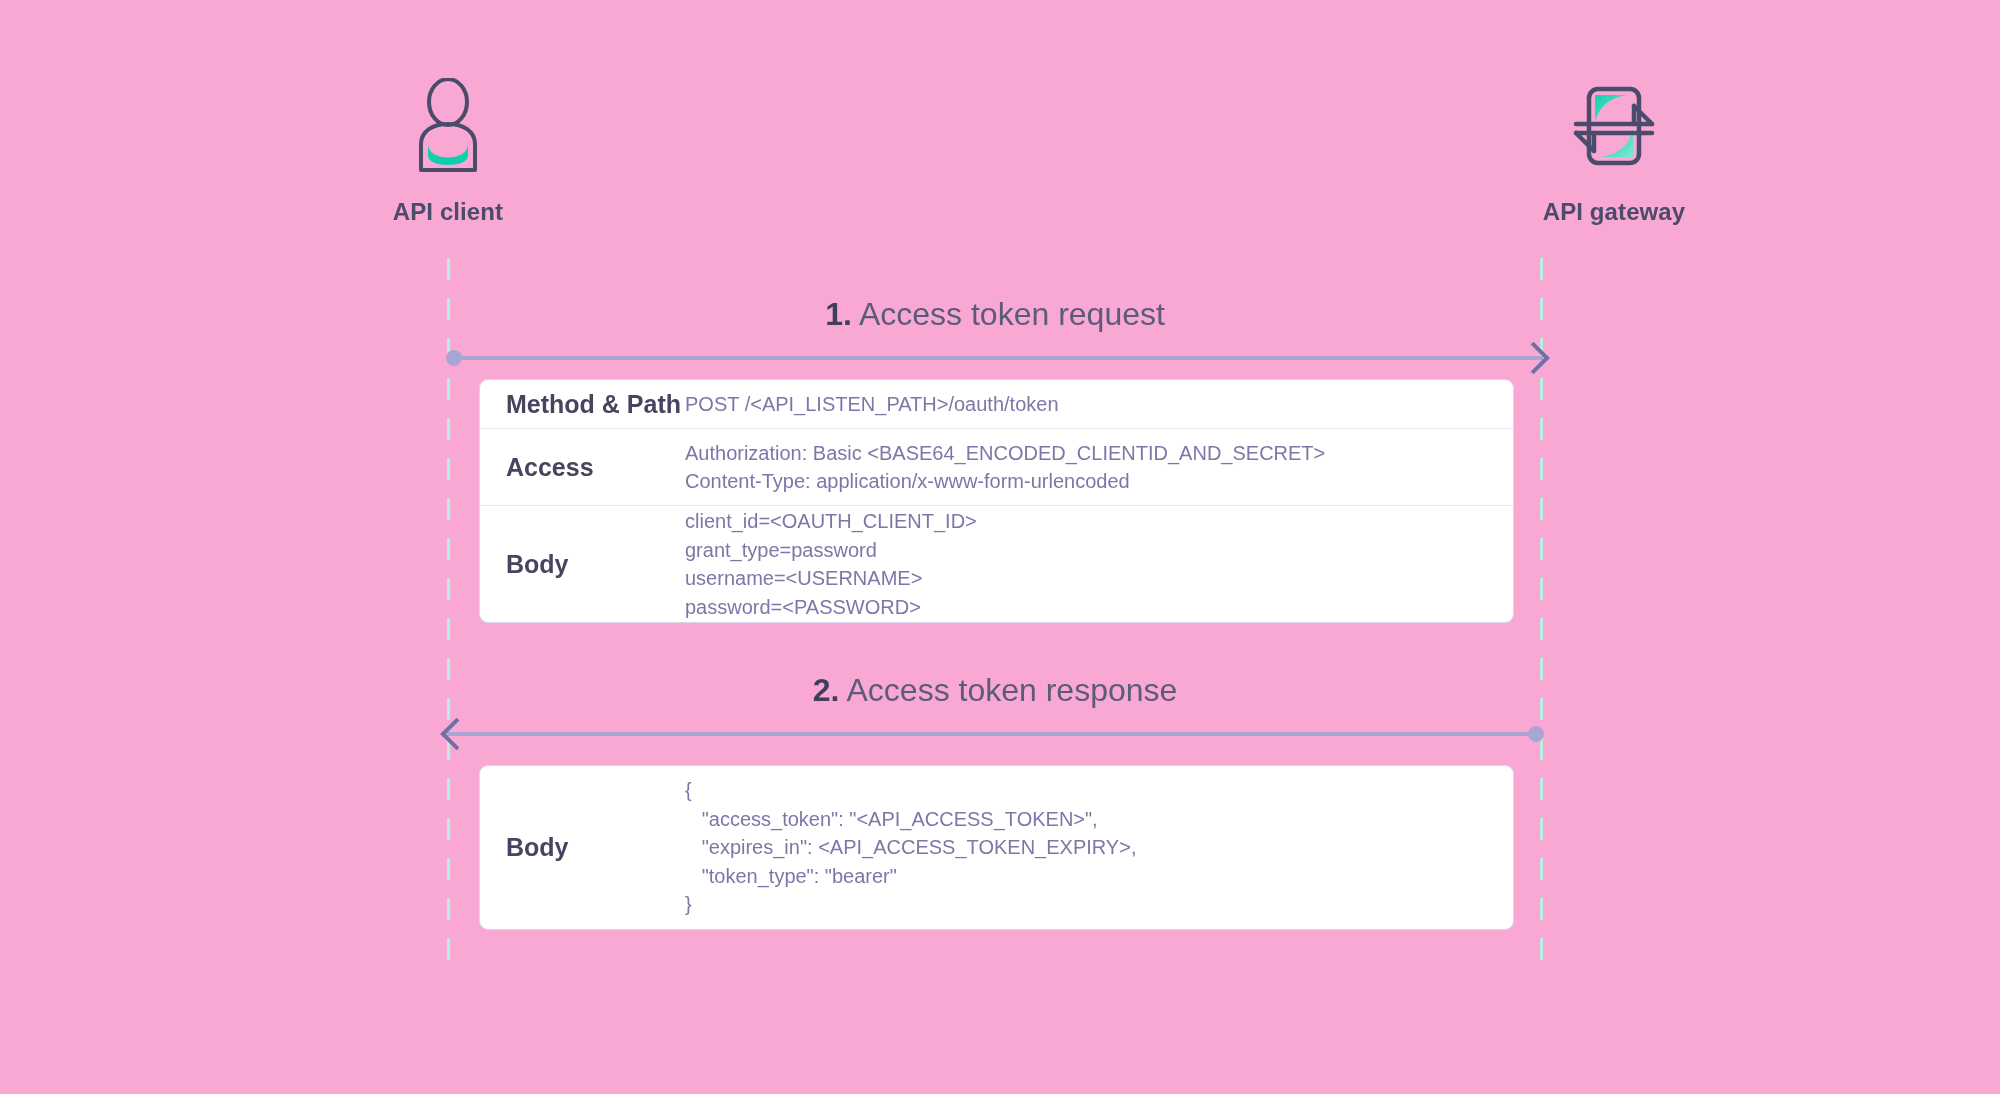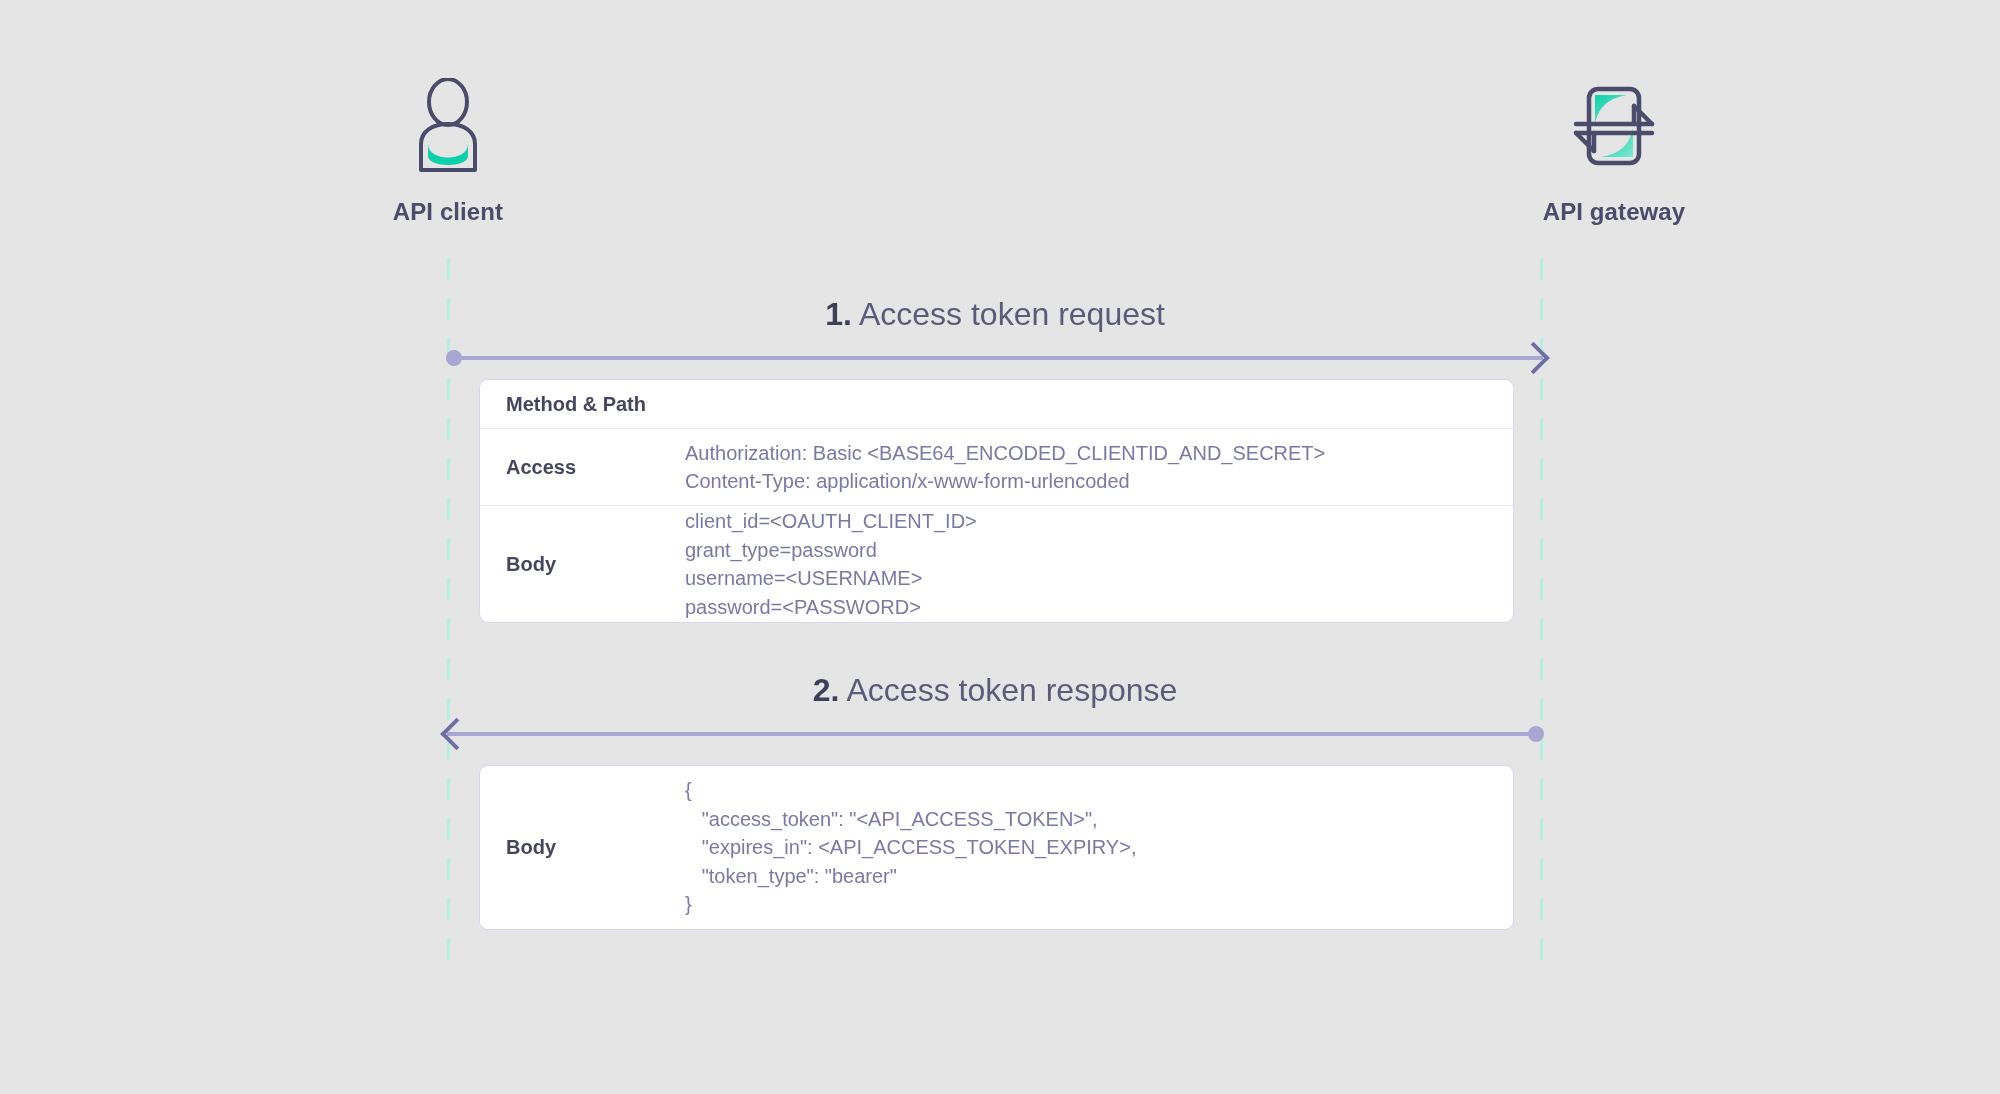--- a/index.html
+++ b/index.html
@@ -8,21 +8,21 @@
     background: #ffffff;
   }
   body {
     font-family: "Liberation Sans", sans-serif;
     -webkit-font-smoothing: antialiased;
   }
   #canvas {
     position: relative;
     width: 2000px;
     height: 1094px;
-    background: #e5e5e5;
+    background: #f9a8d4;
     overflow: hidden;
   }
 
   
   .actor {
     position: absolute;
     width: 300px;
     text-align: center;
   }
   .actor-icon {
@@ -135,21 +135,21 @@
     display: flex;
     align-items: center;
     border-bottom: 1.5px solid #ece9f7;
   }
   .panel-row:last-child { border-bottom: none; }
 
   .row-label {
     flex: 0 0 205px;
     padding-left: 26px;
     box-sizing: border-box;
-    font-size: 20px;
+    font-size: 25px;
     font-weight: bold;
     color: #45455f;
   }
   .row-value {
     flex: 1 1 auto;
     font-size: 20px;
     color: #7b78a8;
     line-height: 28.5px;
     padding-right: 20px;
   }
@@ -215,20 +215,23 @@
       <div class="arrow-line"></div>
       <div class="arrow-dot"></div>
       <div class="arrow-head"></div>
     </div>
   </div>
 
   <div class="panel" id="panel-request">
 
     <div class="panel-row row-method">
       <div class="row-label">Method &amp; Path</div>
+      <div class="row-value">
+        <span class="vline">POST /&lt;API_LISTEN_PATH&gt;/oauth/token</span>
+      </div>
     </div>
 
     <div class="panel-row row-headers">
       <div class="row-label">Access</div>
       <div class="row-value">
         <span class="vline">Authorization: Basic &lt;BASE64_ENCODED_CLIENTID_AND_SECRET&gt;</span>
         <span class="vline">Content-Type: application/x-www-form-urlencoded</span>
       </div>
     </div>
 

